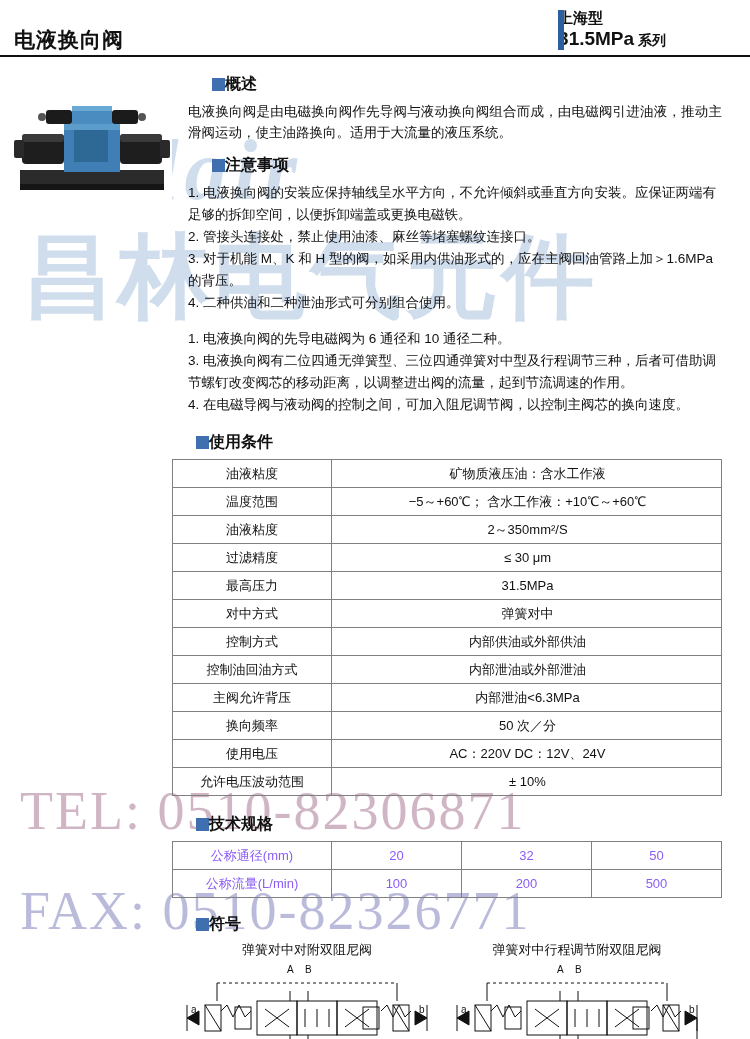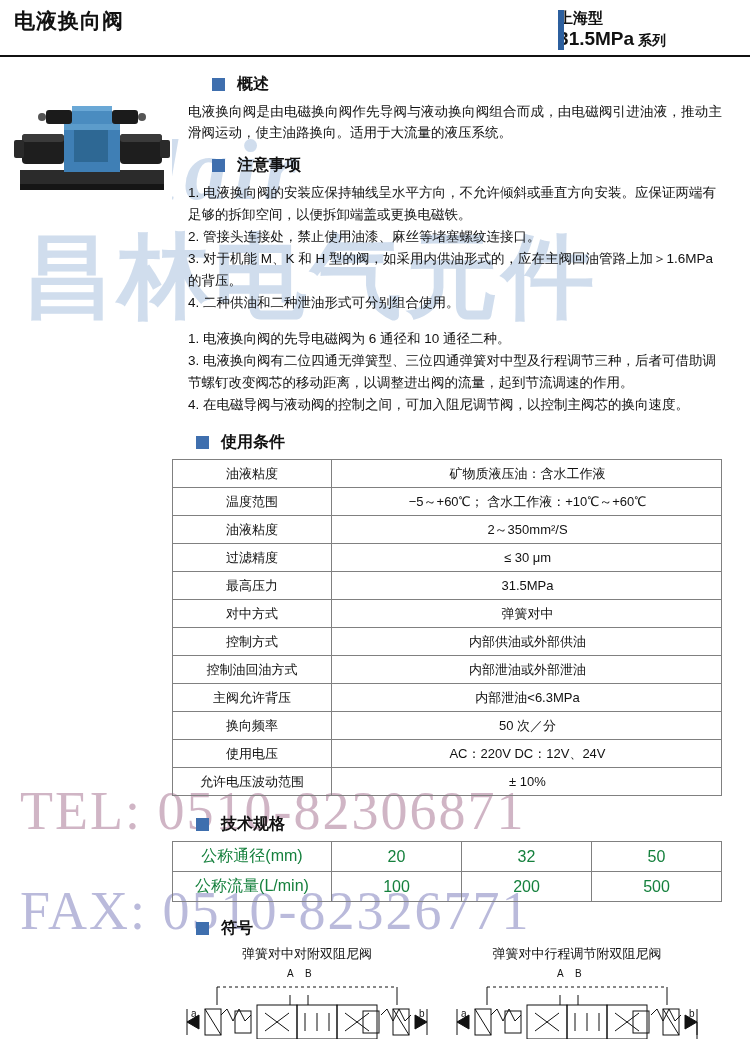--- a/index.html
+++ b/index.html
@@ -78,21 +78,21 @@
   }
 
   
   .header {
     position: relative;
     height: 58px;
   }
   .header-title {
     position: absolute;
     left: 14px;
-    top: 7px;
+    top: 26px;
     font-size: 21px;
     font-weight: bold;
     letter-spacing: 1px;
     color: #111;
   }
   .header-rule {
     position: absolute;
     left: 0;
     top: 55px;
     width: 750px;
@@ -126,21 +126,21 @@
   }
   .hr-line2 .series {
     font-size: 14px;
     font-weight: bold;
   }
 
   
   .sec-head {
     display: flex;
     align-items: center;
-    gap: 12px;
+    gap: 0;
     margin: 0 0 6px 0;
     padding-left: 24px;
   }
   .sec-mark {
     width: 13px;
     height: 13px;
     background: #3f6fae;
     display: inline-block;
   }
   .sec-title {
@@ -215,24 +215,24 @@
     padding-left: 10px;
     margin-top: 48px;
   }
   table.tech {
     border-collapse: collapse;
     width: 100%;
     margin-top: 6px;
   }
   table.tech td {
     border: 1px solid #808080;
-    font-size: 16px;
+    font-size: 13px;
     padding: 4px 8px;
     text-align: center;
-    color: #15803d;
+    color: #8b5cf6;
     height: 19px;
   }
   table.tech td.label {
     width: 142px;
     text-align: center;
   }
 
   
   .symbols {
     margin-top: 4px;

